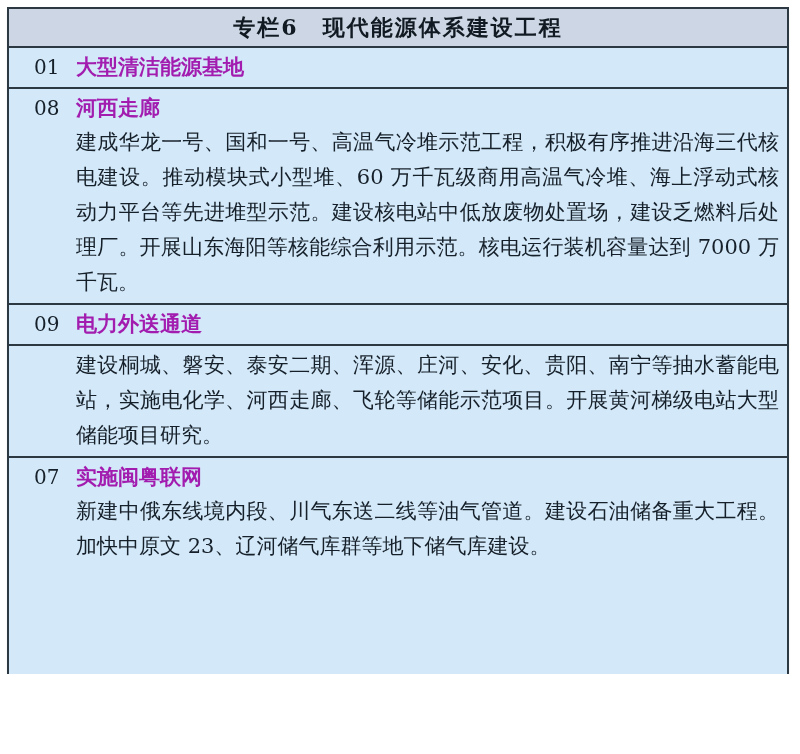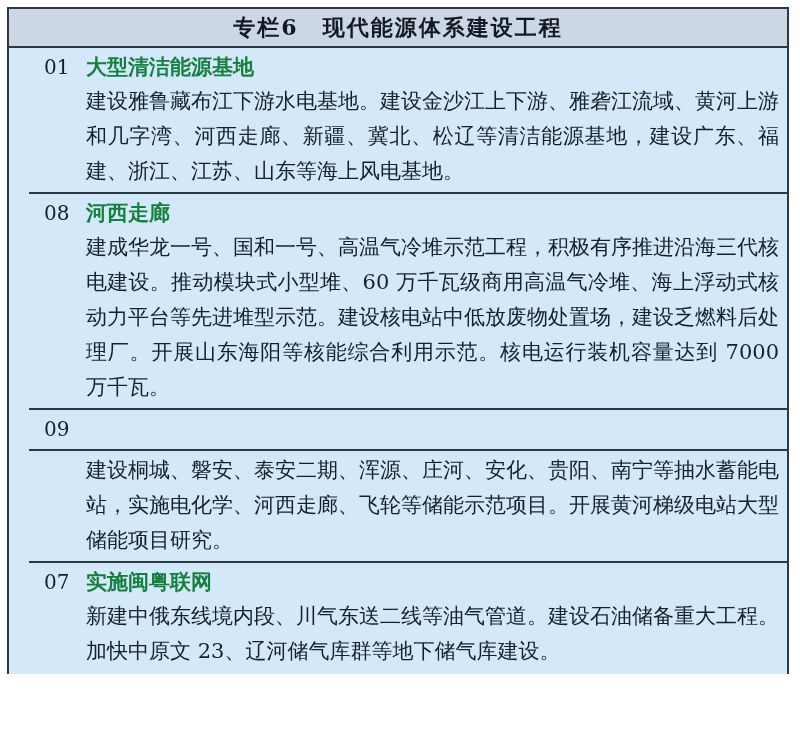--- a/index.html
+++ b/index.html
@@ -43,41 +43,40 @@
     letter-spacing: 2px;
   }
   .panel-body {
     flex: 1 1 auto;
     background: #d3e8f8;
     display: flex;
     flex-direction: column;
   }
   .section {
     border-bottom: 2px solid #2c3842;
-    padding: 2px 6px 3px 2px;
+    padding: 2px 6px 3px 12px;
     flex: 0 0 auto;
-    margin-left: 20px;
   }
   .section:last-child { border-bottom: none; }
   .section-title-row {
     display: flex;
     align-items: baseline;
     font-size: 21px;
     line-height: 34px;
     color: #16202a;
   }
   .section-num {
     flex: 0 0 42px;
     padding-left: 13px;
     font-size: 20px;
     color: #16202a;
   }
   .section-title {
     font-weight: bold;
-    color: #15803d;
+    color: #a21caf;
   }
   .section-body {
     margin-left: 55px;
     margin-right: 2px;
     font-size: 21px;
     line-height: 35px;
     color: #16202a;
     text-align: justify;
     text-justify: inter-ideograph;
   }
@@ -90,34 +89,34 @@
     <div class="panel-header">
       <span>专栏6　现代能源体系建设工程</span>
     </div>
     <div class="panel-body">
 
       <div class="section">
         <div class="section-title-row">
           <span class="section-num">01</span>
           <span class="section-title">大型清洁能源基地</span>
         </div>
-        <div class="section-body">建设雅鲁藏布江下游水电基地。建设金沙江上下游、雅砻江流域、黄河上游和几字湾、河西走廊、新疆、冀北、松辽等清洁能源基地，建设广东、福建、浙江、江苏、山东等海上风电基地。</div>
       </div>
 
       <div class="section">
         <div class="section-title-row">
           <span class="section-num">08</span>
           <span class="section-title">河西走廊</span>
         </div>
         <div class="section-body">建成华龙一号、国和一号、高温气冷堆示范工程，积极有序推进沿海三代核电建设。推动模块式小型堆、60 万千瓦级商用高温气冷堆、海上浮动式核动力平台等先进堆型示范。建设核电站中低放废物处置场，建设乏燃料后处理厂。开展山东海阳等核能综合利用示范。核电运行装机容量达到 7000 万千瓦。</div>
       </div>
 
       <div class="section">
         <div class="section-title-row">
           <span class="section-num">09</span>
+          <span class="section-title">电力外送通道</span>
         </div>
       </div>
 
       <div class="section">
         <div class="section-body">建设桐城、磐安、泰安二期、浑源、庄河、安化、贵阳、南宁等抽水蓄能电站，实施电化学、河西走廊、飞轮等储能示范项目。开展黄河梯级电站大型储能项目研究。</div>
       </div>
 
       <div class="section">
         <div class="section-title-row">
           <span class="section-num">07</span>

